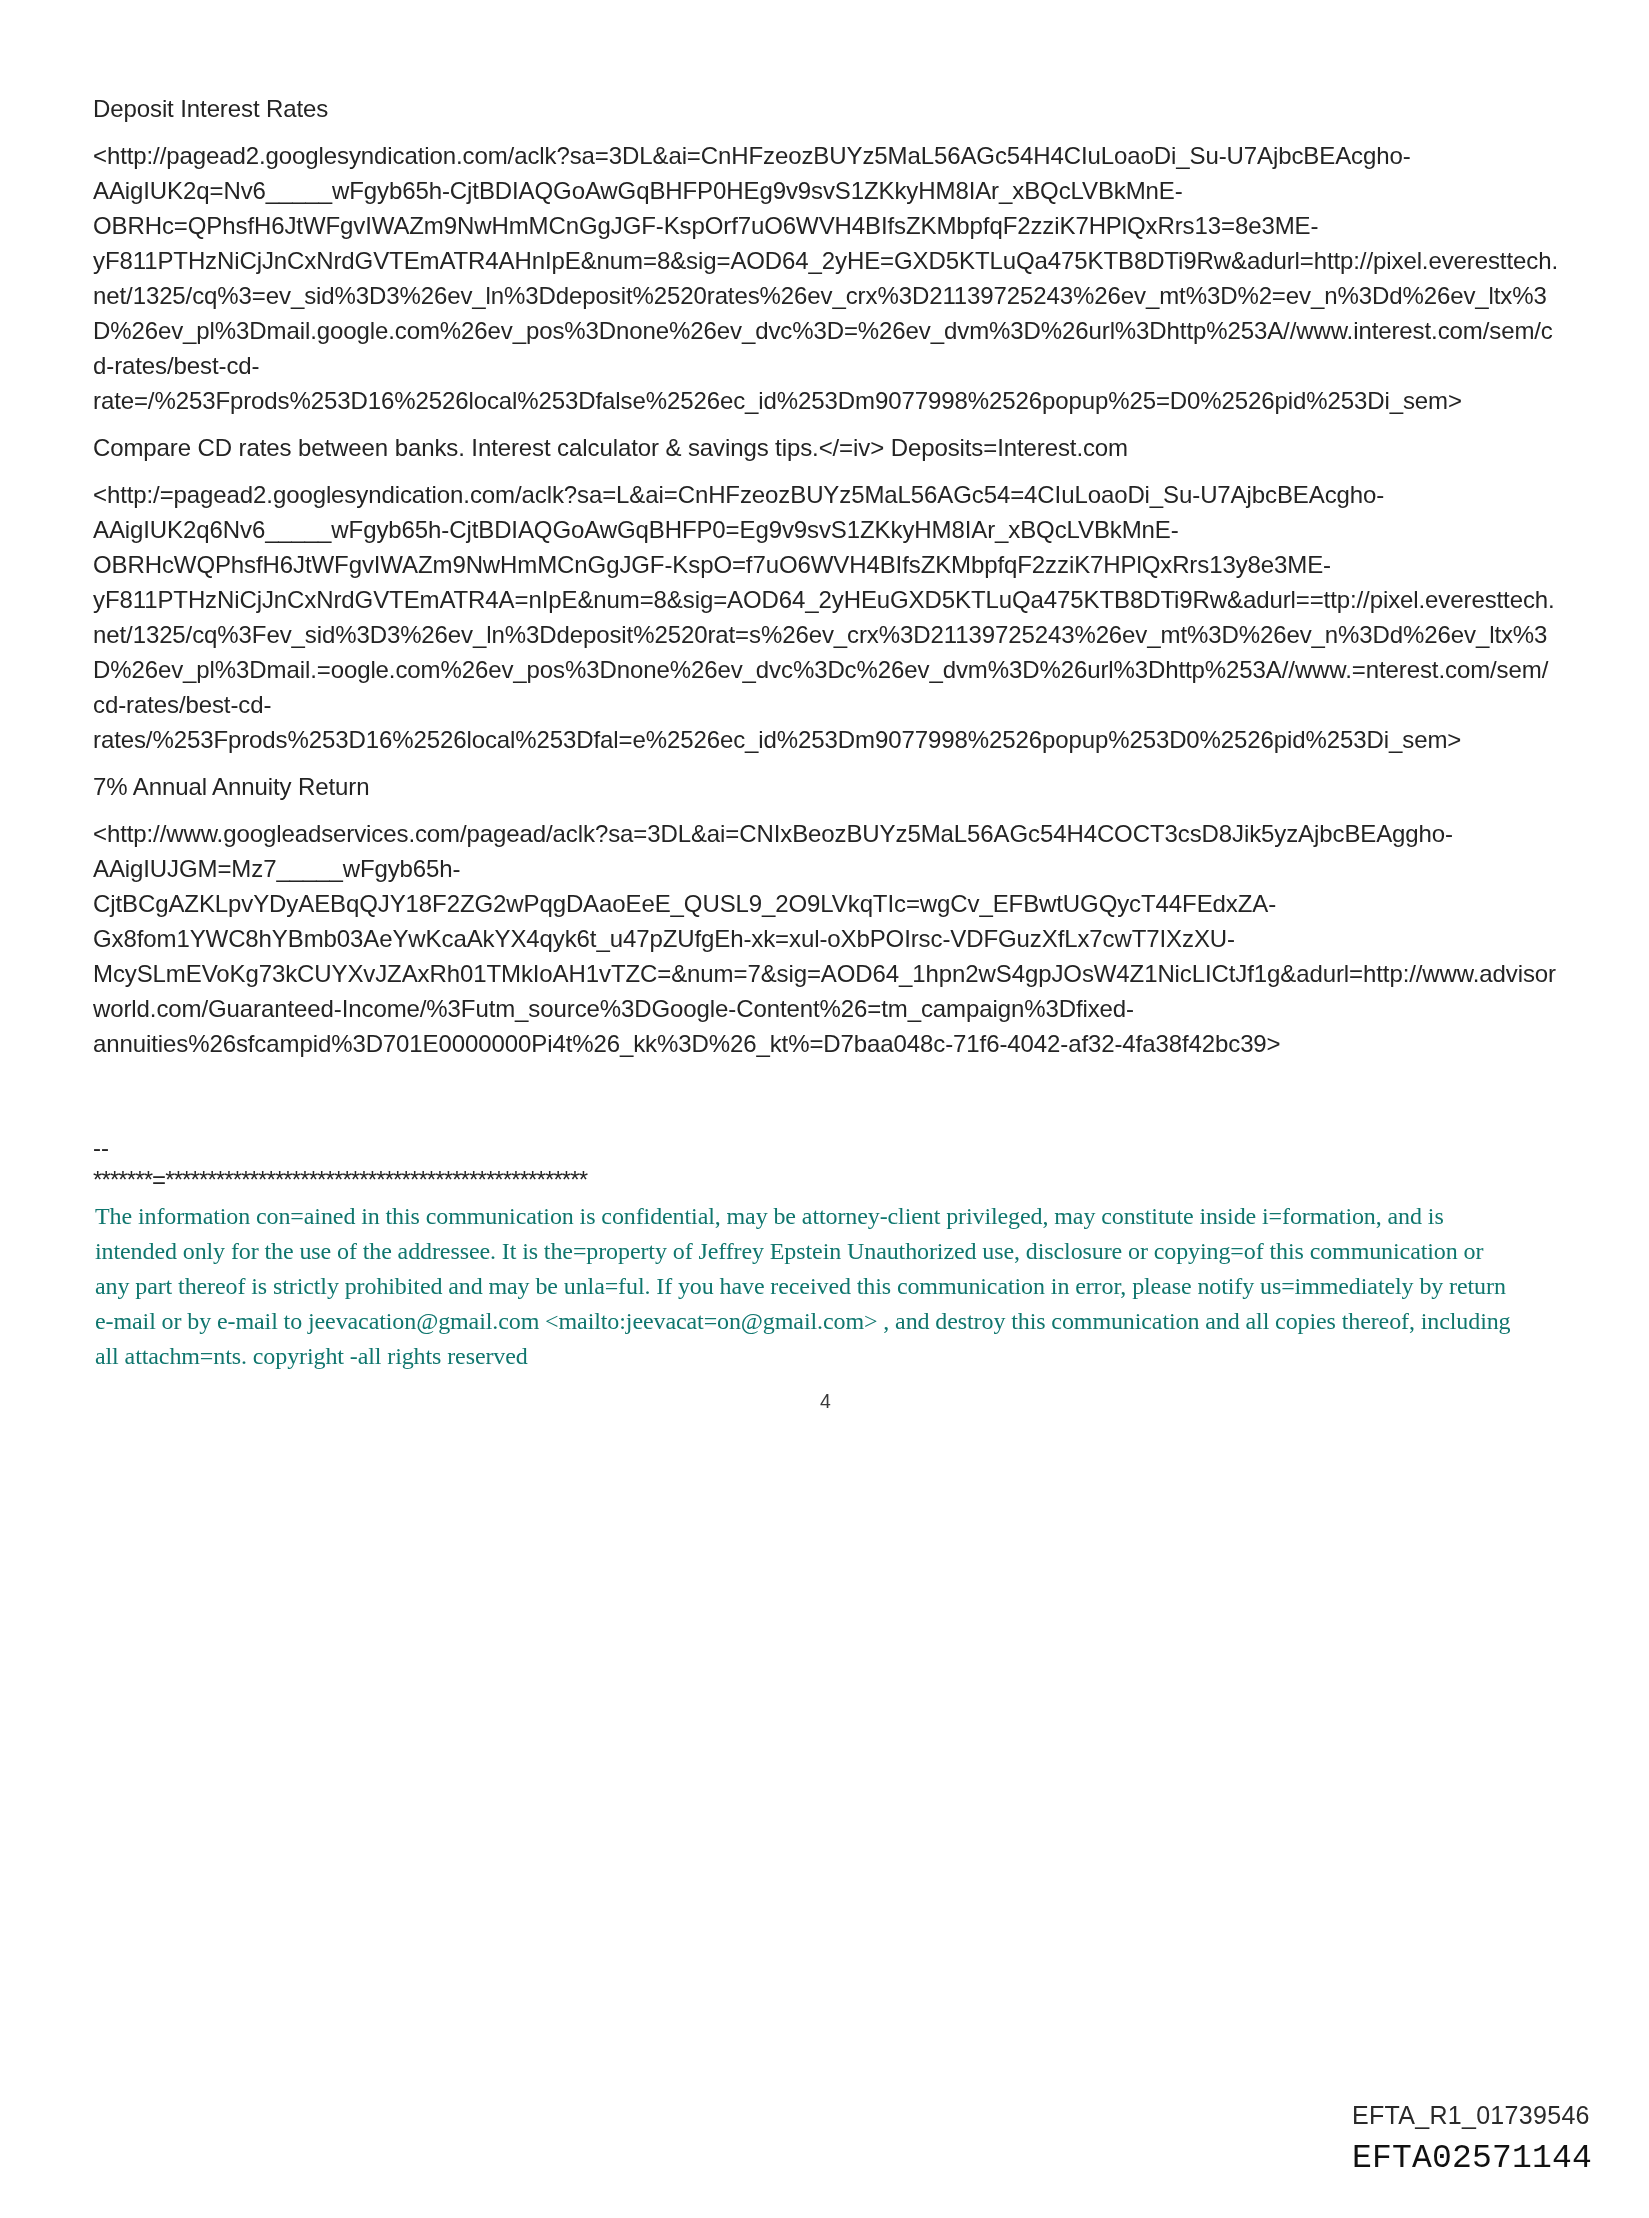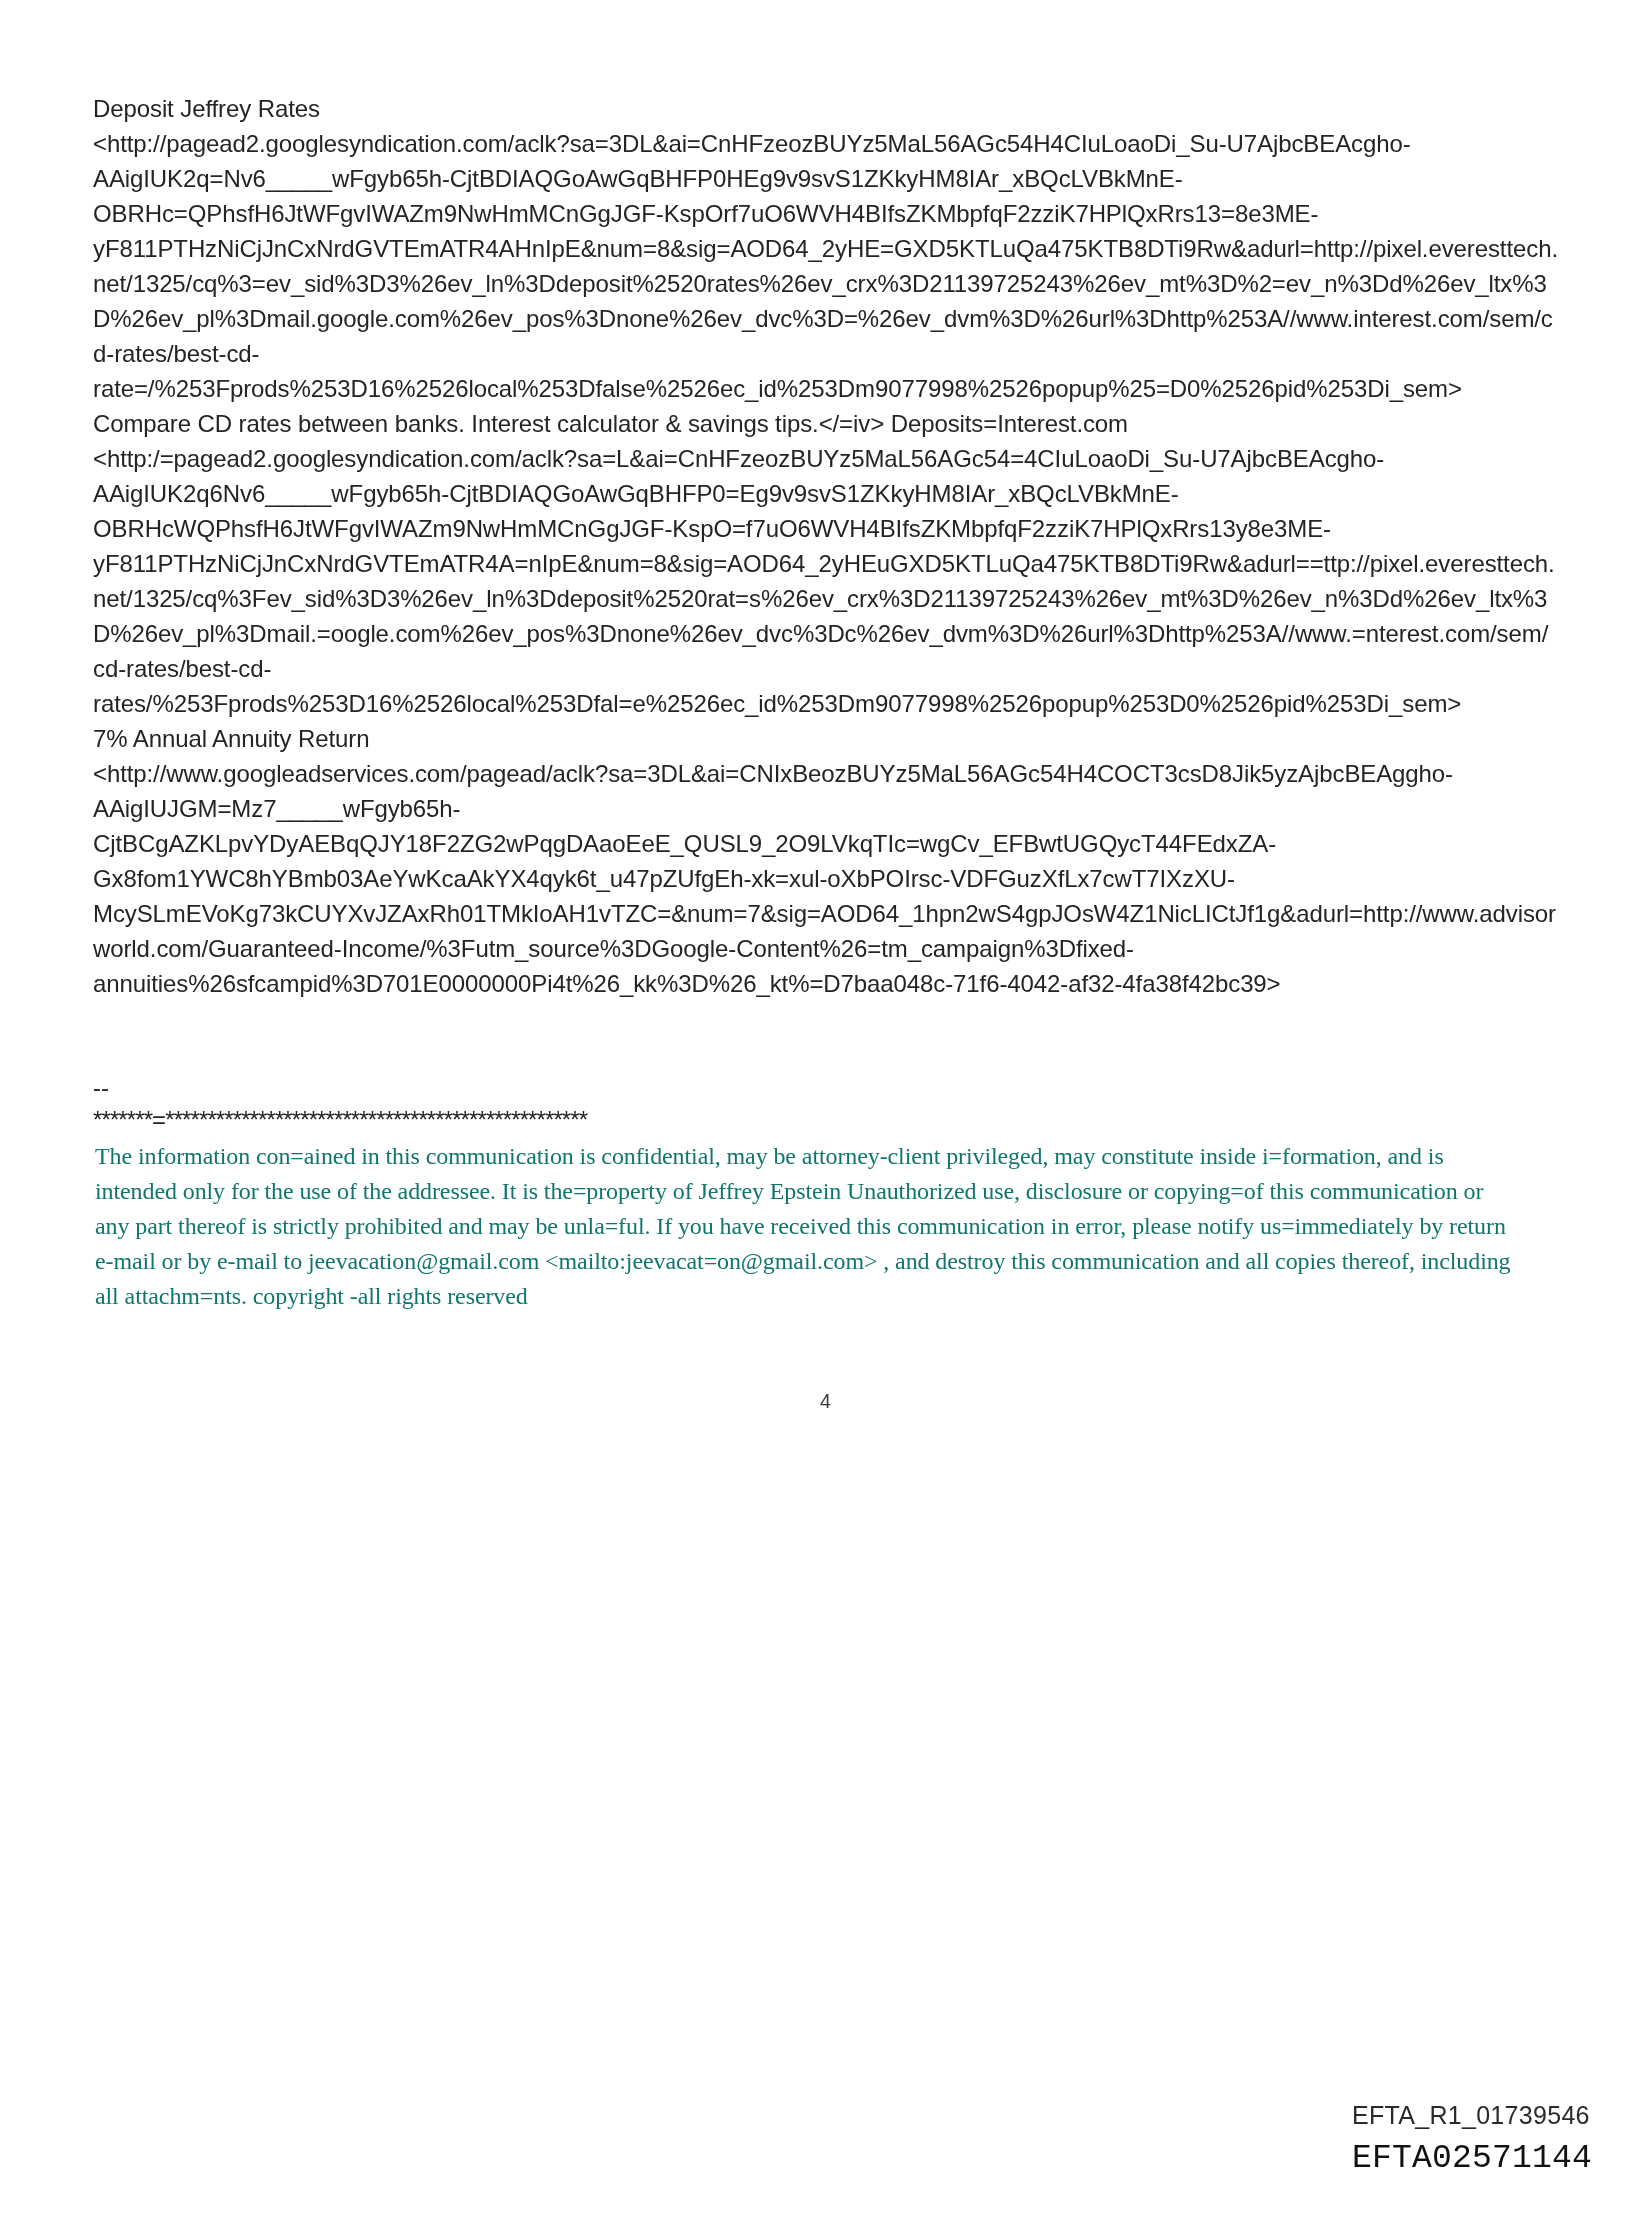--- a/index.html
+++ b/index.html
@@ -35,21 +35,21 @@
     font-size: 24px;
     line-height: 35px;
     color: #242424;
     letter-spacing: -0.1px;
     white-space: pre-wrap;
     word-break: break-word;
     margin: 0;
   }
 
   .block + .block {
-    margin-top: 0px;
+    margin-top: 12px;
   }
 
   .spacer-tall {
     height: 72px;
   }
 
   .footer-rule {
     font-family: "Liberation Sans", sans-serif;
     font-size: 24px;
     line-height: 35px;
@@ -110,21 +110,21 @@
     letter-spacing: 0.2px;
     color: #111111;
   }
 </style>
 </head>
 <body>
 
 <div class="page">
   <div class="page-body">
 
-    <p class="block">Deposit Jeffrey Rates</p>
+    <p class="block">Deposit Interest Rates</p>
     <p class="block">&lt;http://pagead2.googlesyndication.com/aclk?sa=3DL&amp;ai=CnHFzeozBUYz5MaL56AGc54H4CIuLoaoDi_Su-U7AjbcBEAcgho-AAigIUK2q=Nv6_____wFgyb65h-CjtBDIAQGoAwGqBHFP0HEg9v9svS1ZKkyHM8IAr_xBQcLVBkMnE-OBRHc=QPhsfH6JtWFgvIWAZm9NwHmMCnGgJGF-KspOrf7uO6WVH4BIfsZKMbpfqF2zziK7HPlQxRrs13=8e3ME-yF811PTHzNiCjJnCxNrdGVTEmATR4AHnIpE&amp;num=8&amp;sig=AOD64_2yHE=GXD5KTLuQa475KTB8DTi9Rw&amp;adurl=http://pixel.everesttech.net/1325/cq%3=ev_sid%3D3%26ev_ln%3Ddeposit%2520rates%26ev_crx%3D21139725243%26ev_mt%3D%2=ev_n%3Dd%26ev_ltx%3D%26ev_pl%3Dmail.google.com%26ev_pos%3Dnone%26ev_dvc%3D=%26ev_dvm%3D%26url%3Dhttp%253A//www.interest.com/sem/cd-rates/best-cd-rate=/%253Fprods%253D16%2526local%253Dfalse%2526ec_id%253Dm9077998%2526popup%25=D0%2526pid%253Di_sem&gt;</p>
 
     <p class="block">Compare CD rates between banks. Interest calculator &amp; savings tips.&lt;/=iv&gt; Deposits=Interest.com</p>
     <p class="block">&lt;http:/=pagead2.googlesyndication.com/aclk?sa=L&amp;ai=CnHFzeozBUYz5MaL56AGc54=4CIuLoaoDi_Su-U7AjbcBEAcgho-AAigIUK2q6Nv6_____wFgyb65h-CjtBDIAQGoAwGqBHFP0=Eg9v9svS1ZKkyHM8IAr_xBQcLVBkMnE-OBRHcWQPhsfH6JtWFgvIWAZm9NwHmMCnGgJGF-KspO=f7uO6WVH4BIfsZKMbpfqF2zziK7HPlQxRrs13y8e3ME-yF811PTHzNiCjJnCxNrdGVTEmATR4A=nIpE&amp;num=8&amp;sig=AOD64_2yHEuGXD5KTLuQa475KTB8DTi9Rw&amp;adurl==ttp://pixel.everesttech.net/1325/cq%3Fev_sid%3D3%26ev_ln%3Ddeposit%2520rat=s%26ev_crx%3D21139725243%26ev_mt%3D%26ev_n%3Dd%26ev_ltx%3D%26ev_pl%3Dmail.=oogle.com%26ev_pos%3Dnone%26ev_dvc%3Dc%26ev_dvm%3D%26url%3Dhttp%253A//www.=nterest.com/sem/cd-rates/best-cd-rates/%253Fprods%253D16%2526local%253Dfal=e%2526ec_id%253Dm9077998%2526popup%253D0%2526pid%253Di_sem&gt;</p>
 
     <p class="block">7% Annual Annuity Return</p>
     <p class="block">&lt;http://www.googleadservices.com/pagead/aclk?sa=3DL&amp;ai=CNIxBeozBUYz5MaL56AGc54H4COCT3csD8Jik5yzAjbcBEAggho-AAigIUJGM=Mz7_____wFgyb65h-CjtBCgAZKLpvYDyAEBqQJY18F2ZG2wPqgDAaoEeE_QUSL9_2O9LVkqTIc=wgCv_EFBwtUGQycT44FEdxZA-Gx8fom1YWC8hYBmb03AeYwKcaAkYX4qyk6t_u47pZUfgEh-xk=xul-oXbPOIrsc-VDFGuzXfLx7cwT7IXzXU-McySLmEVoKg73kCUYXvJZAxRh01TMkIoAH1vTZC=&amp;num=7&amp;sig=AOD64_1hpn2wS4gpJOsW4Z1NicLICtJf1g&amp;adurl=http://www.advisorworld.com/Guaranteed-Income/%3Futm_source%3DGoogle-Content%26=tm_campaign%3Dfixed-annuities%26sfcampid%3D701E0000000Pi4t%26_kk%3D%26_kt%=D7baa048c-71f6-4042-af32-4fa38f42bc39&gt;</p>
 
     <div class="spacer-tall"></div>
 

